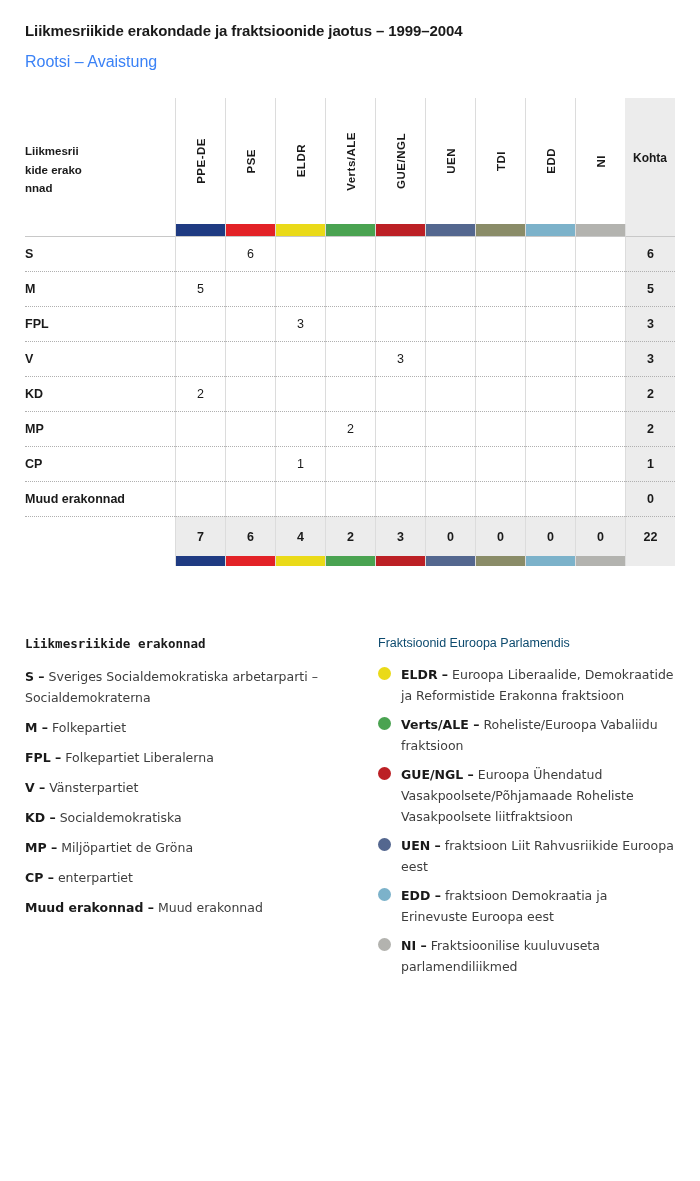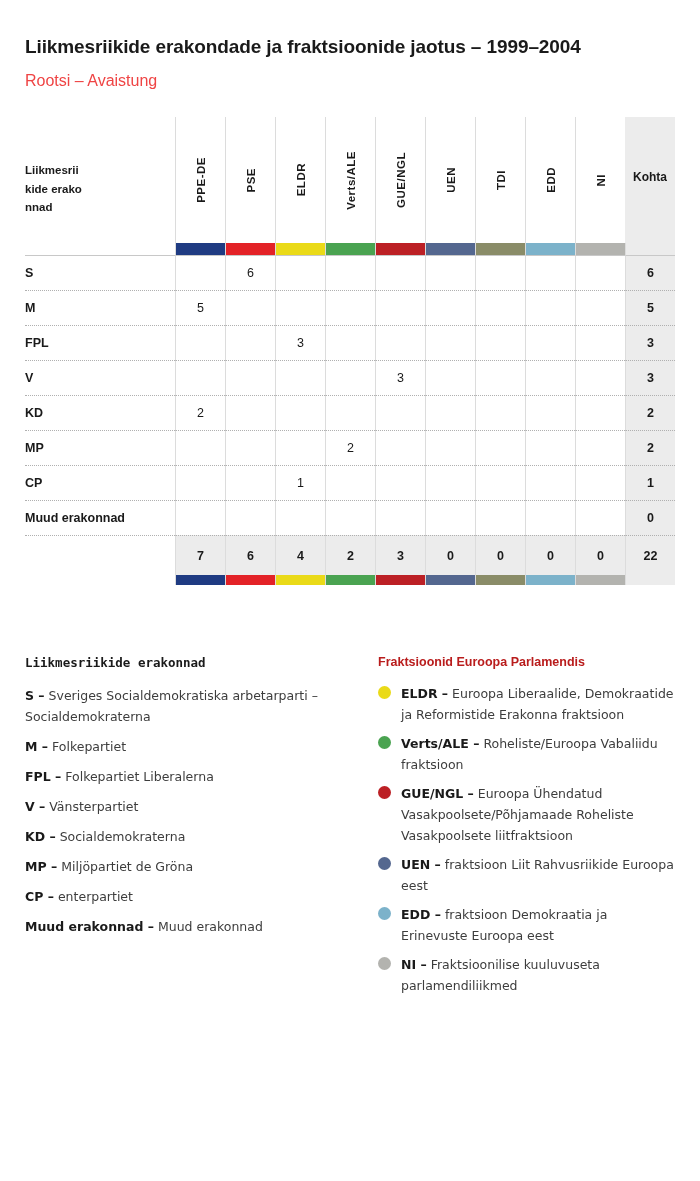--- a/index.html
+++ b/index.html
@@ -1,21 +1,21 @@
 <!DOCTYPE html>
 <html lang="et"><head>
 <meta charset="utf-8">
 <style>
   html,body{margin:0;padding:0;background:#fff;}
   body{width:700px;height:1181px;overflow:hidden;font-family:"Liberation Sans",sans-serif;color:#1a1a1a;}
   .page{padding:18px 25px 0 25px;width:650px;}
 
   
-  .title{font-size:19px;font-weight:700;letter-spacing:-0.1px;margin:18px 0 0;}
-  .subtitle{font-size:16px;font-weight:400;margin:14px 0 0;color:#ef4444;}
+  .title{font-size:15px;font-weight:700;letter-spacing:-0.1px;margin:4px 0 0;}
+  .subtitle{font-size:16px;font-weight:400;margin:14px 0 0;color:#3b82f6;}
 
   
   .tbl{display:grid;grid-template-columns:150px repeat(9,50px) 50px;margin-top:27px;}
   .c{box-sizing:border-box;position:relative;}
   .bl{border-left:1px solid #dcdcdc;}
   .kg{background:#ececec;}
   .ts{border-top:1px solid #c8c8c8;}
   .td{border-top:1px dotted #b0b0b0;}
   .h{height:126px;display:flex;align-items:center;justify-content:center;}
   .corner{height:126px;font-weight:700;font-size:11.5px;line-height:18.5px;padding-top:44px;width:60px;word-break:break-all;}
@@ -28,21 +28,21 @@
   .rl{height:35px;display:flex;align-items:center;font-weight:700;font-size:12.5px;}
   .v{height:35px;display:flex;align-items:center;justify-content:center;font-size:12.5px;font-weight:400;}
   .t{font-weight:700;}
   .s{height:40px;display:flex;align-items:center;justify-content:center;font-weight:700;font-size:12.5px;background:#ececec;}
 
   
   .legends{display:flex;margin-top:70px;}
   .lp{width:338px;margin-right:15px;flex:none;}
   .lg{width:297px;flex:none;}
   .lp h3{font-family:"DejaVu Sans Mono",monospace;font-size:12.5px;font-weight:700;margin:0 0 15px;color:#1a1a1a;}
-  .lg h3{font-size:12.5px;font-weight:700;margin:0 0 14px;color:#b91c1c;}
+  .lg h3{font-size:12.5px;font-weight:400;margin:0 0 14px;color:#0c4a6e;}
   .pitem{font-family:"DejaVu Sans",sans-serif;font-size:12.5px;line-height:21px;margin-bottom:9px;color:#3d3d3d;}
   .pitem b{color:#1a1a1a;}
   .gitem{display:flex;margin-bottom:8px;}
   .dot{width:13px;height:13px;border-radius:50%;flex:none;margin:3px 10px 0 0;}
   .gtext{font-family:"DejaVu Sans",sans-serif;font-size:12.5px;line-height:21px;color:#3d3d3d;}
   .gtext b{color:#1a1a1a;}
 </style>
 </head>
 <body>
 
@@ -254,21 +254,21 @@
     <div class="c br2 bl kg"></div>
   </div>
 
   <div class="legends">
     <div class="lp">
       <h3>Liikmesriikide erakonnad</h3>
       <div class="pitem"><b>S –</b> <span>Sveriges Socialdemokratiska arbetarparti – Socialdemokraterna</span></div>
       <div class="pitem"><b>M –</b> <span>Folkepartiet</span></div>
       <div class="pitem"><b>FPL –</b> <span>Folkepartiet Liberalerna</span></div>
       <div class="pitem"><b>V –</b> <span>Vänsterpartiet</span></div>
-      <div class="pitem"><b>KD –</b> <span>Socialdemokraterna</span></div>
+      <div class="pitem"><b>KD –</b> <span>Socialdemokratiska</span></div>
       <div class="pitem"><b>MP –</b> <span>Miljöpartiet de Gröna</span></div>
       <div class="pitem"><b>CP –</b> <span>enterpartiet</span></div>
       <div class="pitem"><b>Muud erakonnad –</b> <span>Muud erakonnad</span></div>
     </div>
     <div class="lg">
       <h3>Fraktsioonid Euroopa Parlamendis</h3>
       <div class="gitem">
           <i class="dot" style="background: rgb(234, 218, 24);"></i>
           <div class="gtext"><b>ELDR –</b> <span>Euroopa Liberaalide, Demokraatide ja Reformistide Erakonna fraktsioon</span></div>
         </div>

